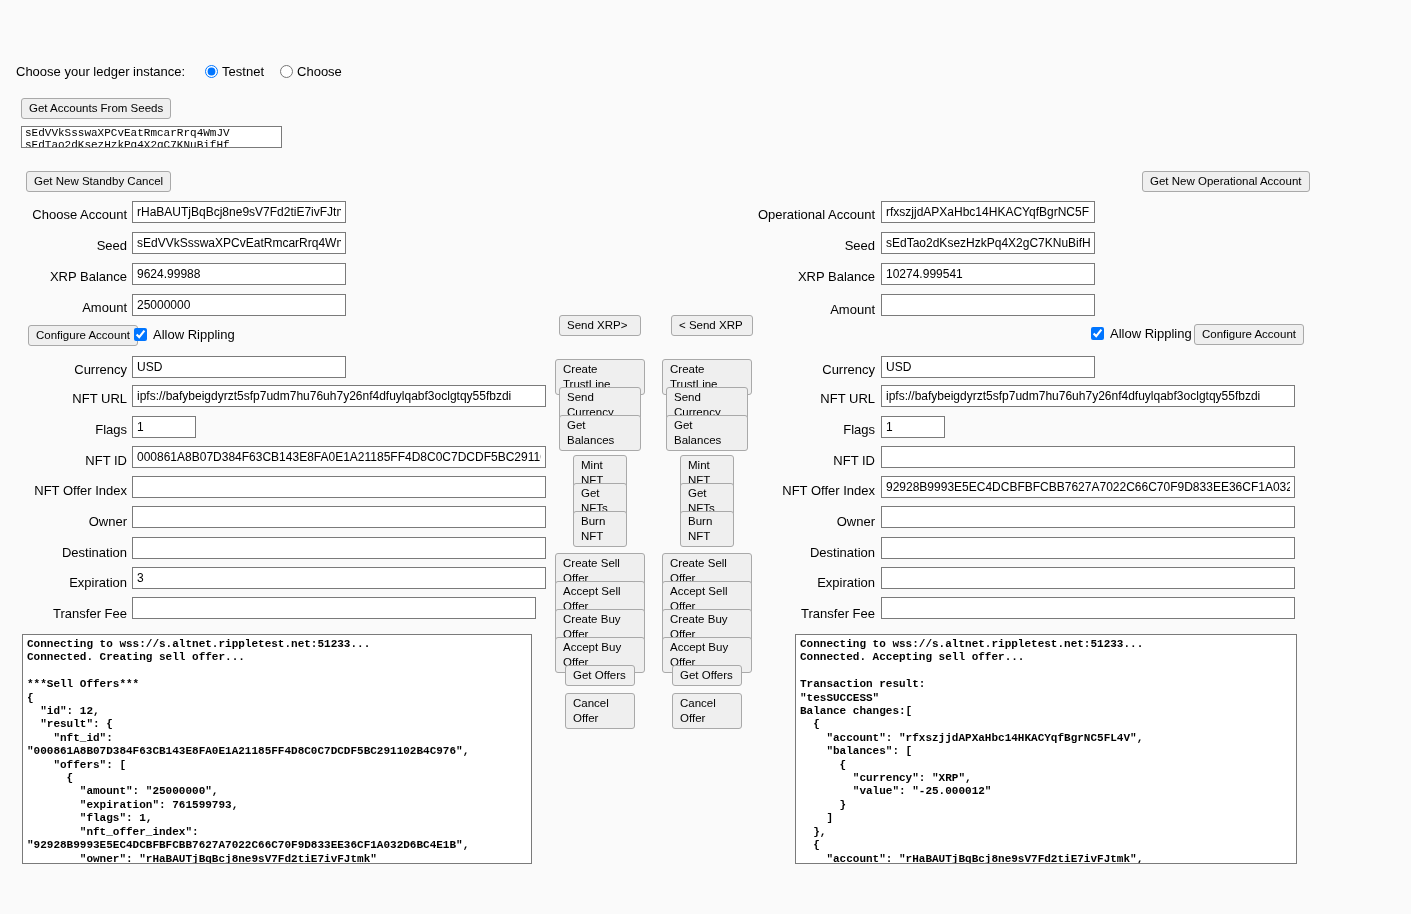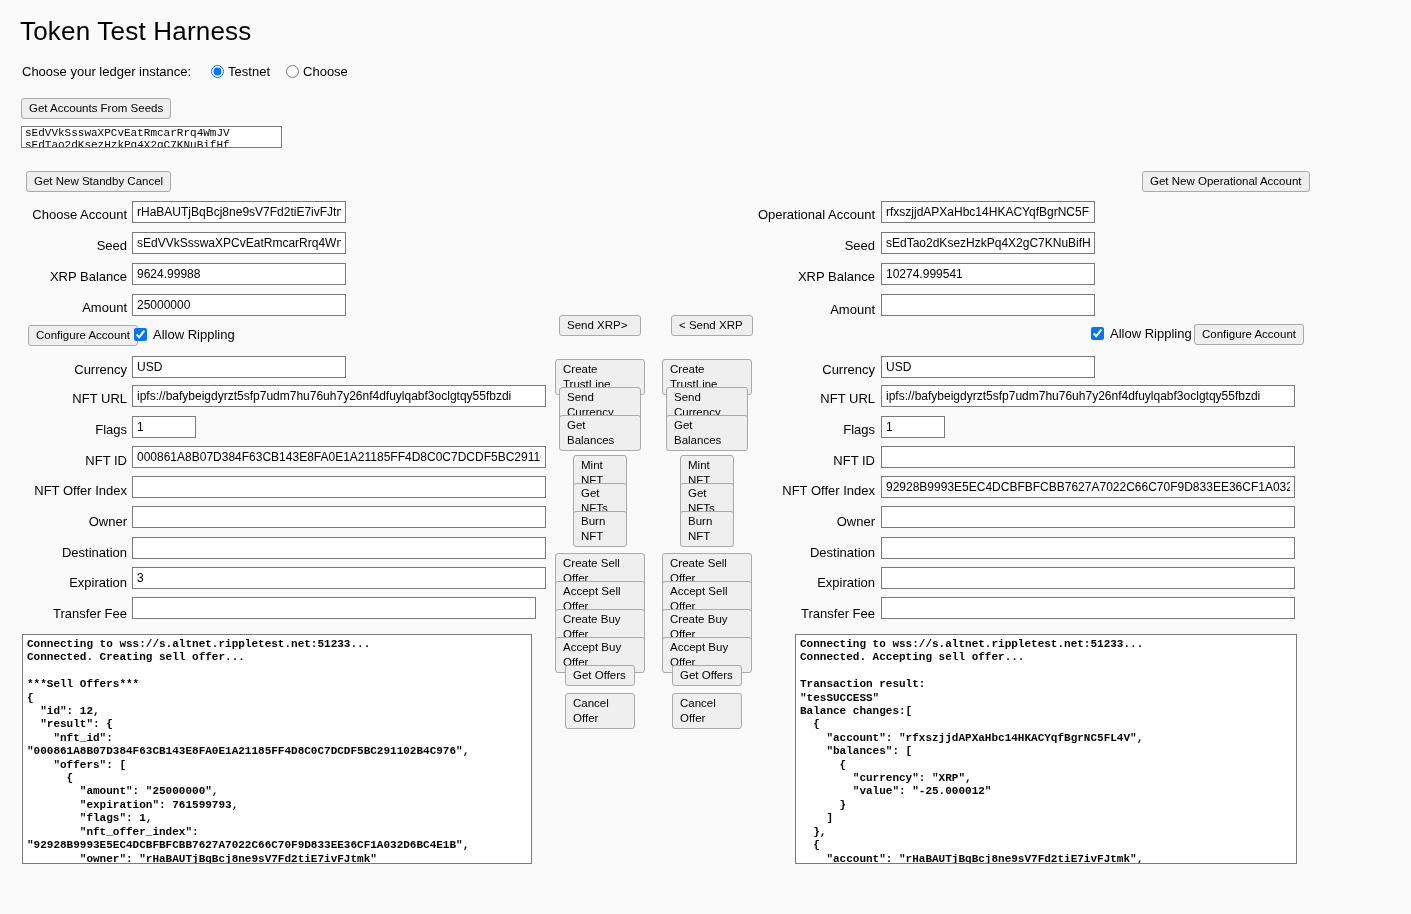--- a/index.html
+++ b/index.html
@@ -20,21 +20,21 @@
   h1.title {
     position: absolute;
     left: 20px; top: 16px;
     margin: 0;
     font-size: 26px;
     font-weight: normal;
     letter-spacing: 0.2px;
   }
   .ledger-row {
     position: absolute;
-    left: 22px; top: 64px;
+    left: 16px; top: 64px;
     display: flex;
     align-items: center;
     gap: 6px;
     font-size: 13px;
   }
   .ledger-row .lbl { margin-right: 4px; }
   .radio-wrap { display: inline-flex; align-items: center; gap: 4px; margin-left: 10px; }
   input[type=radio] { margin: 0; width: 13px; height: 13px; }
   input[type=checkbox] { margin: 0; width: 13px; height: 13px; }
 
@@ -113,21 +113,20 @@
     left: 1091px; top: 326px;
     display: flex; align-items: center; gap: 6px;
     font-size: 13px;
   }
 </style>
 </head>
 <body>
 
 <div id="page">
 
-  <h1 class="title">Token Test Harness</h1>
 
   <div class="ledger-row">
     <span class="lbl">Choose your ledger instance:</span>
     <span class="radio-wrap">
       <input type="radio" name="ledger" checked="" style="">
       <span>Testnet</span>
     </span>
     <span class="radio-wrap">
       <input type="radio" name="ledger" style="">
       <span>Choose</span>

